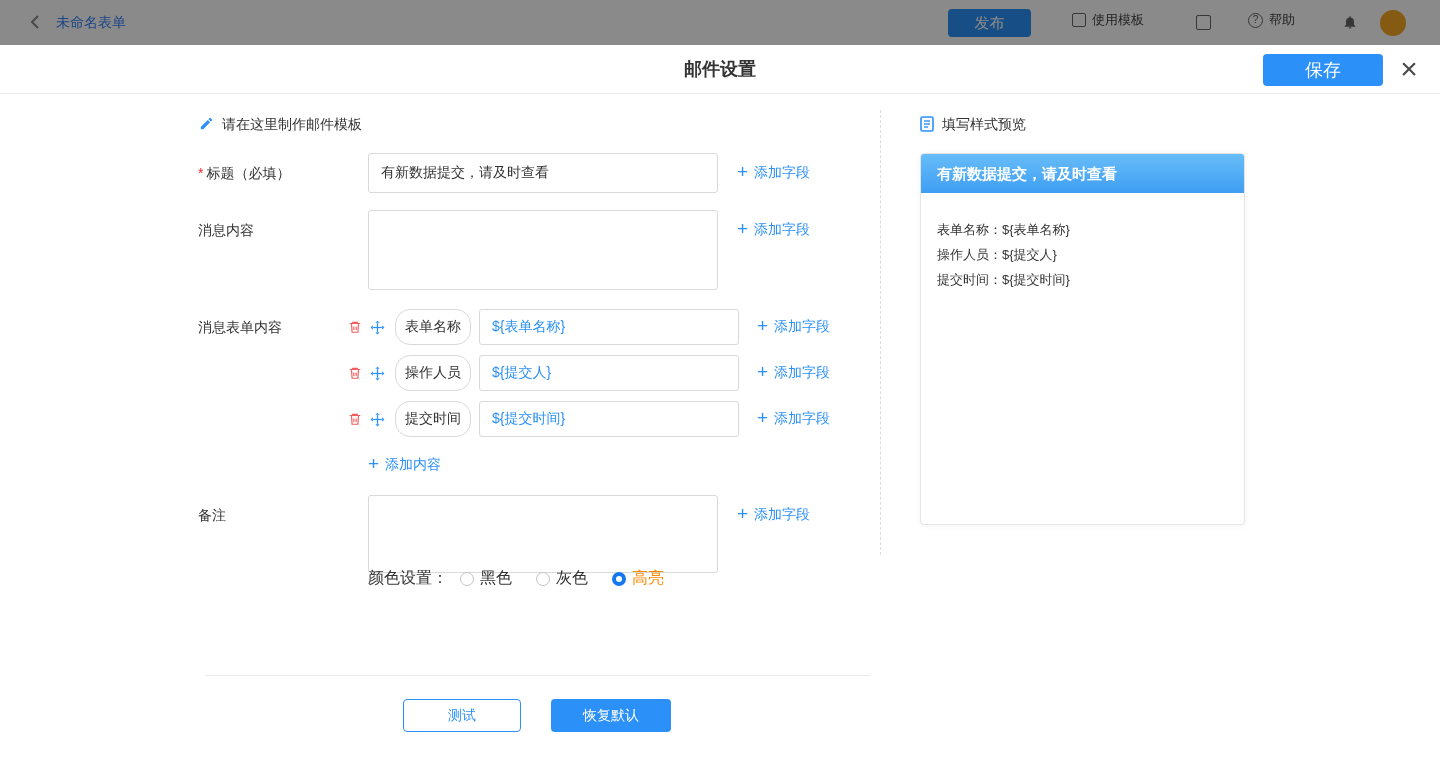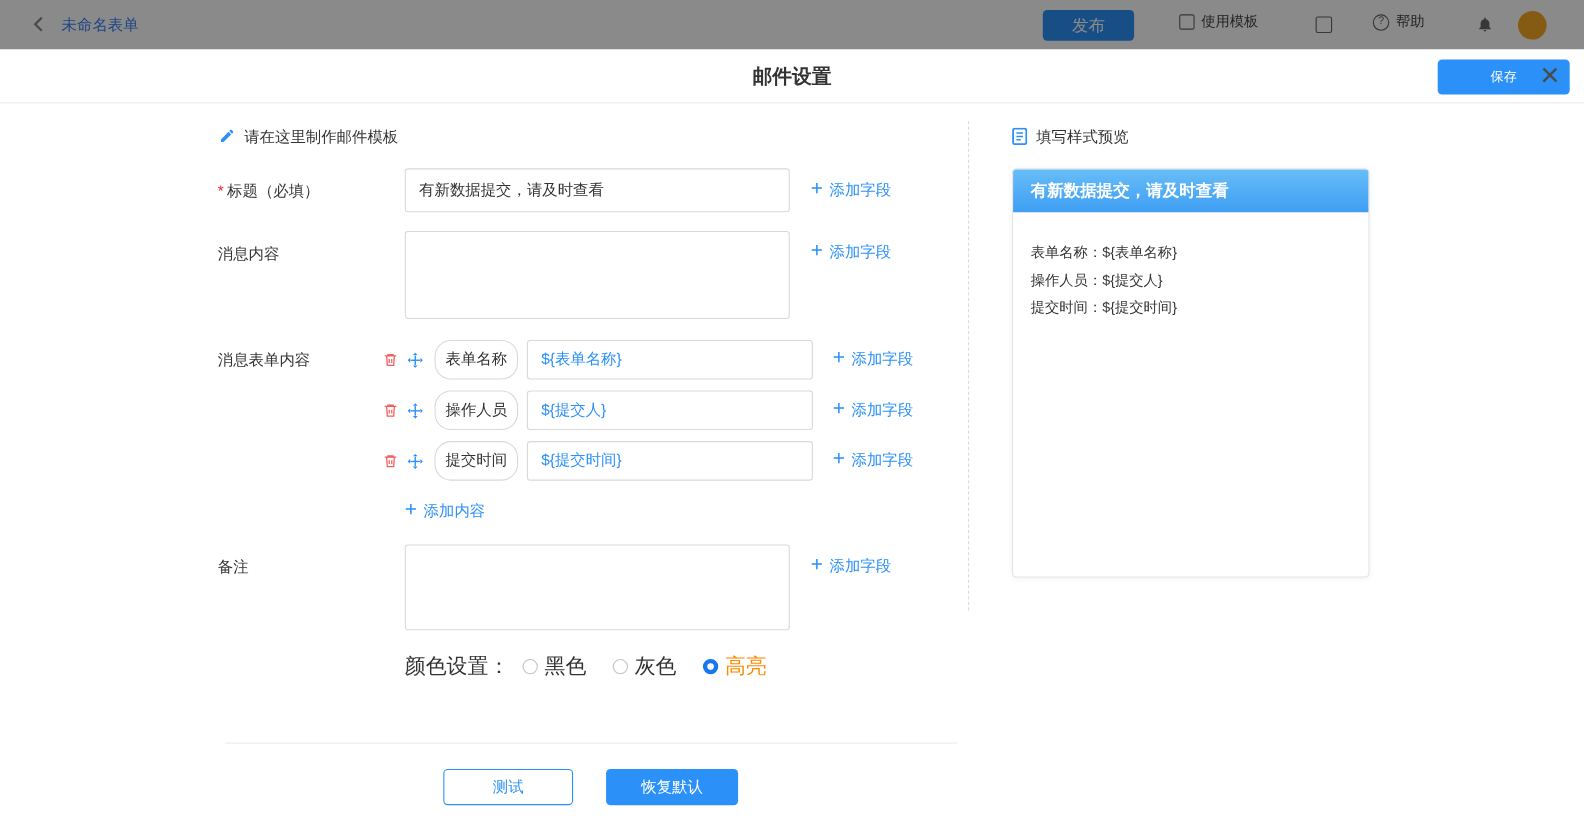--- a/index.html
+++ b/index.html
@@ -24,22 +24,22 @@
     text-align:center; color:#666; display:inline-block; }
   .tb-panel { position:absolute; left:1196px; top:15px; width:15px; height:15px; border:1.5px solid #666; border-radius:2px; cursor:pointer; }
   .tb-bell { position:absolute; left:1342px; top:14px; cursor:pointer; }
   .tb-avatar { position:absolute; left:1380px; top:10px; width:26px; height:26px; border-radius:50%; background:#f5a623; cursor:pointer; }
 
   
   .modal { position:absolute; top:45px; left:0; width:1440px; height:532px; background:#fff; z-index:10; }
   .modal-header { position:relative; height:49px; border-bottom:1px solid #ebebeb; }
   .modal-title { position:absolute; left:0; right:0; top:0; line-height:49px; text-align:center;
     font-size:18px; font-weight:600; color:#333; }
-  .save-btn { position:absolute; left:1307px; top:9px; width:120px; height:32px;
-    background:var(--primary,#2b90f7); color:#fff; border:none; border-radius:4px; font-size:12px; cursor:pointer; }
+  .save-btn { position:absolute; left:1263px; top:9px; width:120px; height:32px;
+    background:var(--primary,#2b90f7); color:#fff; border:none; border-radius:4px; font-size:18px; cursor:pointer; }
   .close-icon { position:absolute; left:1392px; top:7px; width:34px; height:34px; line-height:34px;
     text-align:center; font-size:30px; font-weight:300; color:#4a4a4a; cursor:pointer; }
 
   .modal-body { position:relative; height:663px; }
 
   
   .hint-row { position:absolute; left:199px; top:22px; height:18px; display:flex; align-items:center; gap:8px;
     font-size:14px; color:#333; }
   .field-label { position:absolute; left:198px; height:40px; line-height:40px; font-size:14px; color:#333; }
   .req { color:#f5222d; margin-right:3px; }
@@ -67,21 +67,21 @@
   .icon-btn { width:16px; height:36px; display:flex; align-items:center; justify-content:center; cursor:pointer; }
   .trash { margin-right:6px; }
   .move { margin-right:10px; }
   .key-input { width:76px; height:36px; margin-right:8px; text-align:center; border:1px solid #d9d9d9;
     border-radius:15px; font-size:14px; color:#333; font-family:inherit; outline:none; }
   .val-input { width:260px; height:36px; margin-right:18px; padding:0 12px; border:1px solid #d9d9d9;
     border-radius:3px; font-size:14px; color:var(--primary,#2b90f7); font-family:inherit; outline:none; }
 
   .add-content { position:absolute; left:368px; top:361px; height:20px; }
 
-  .color-row { position:absolute; left:368px; top:499px; height:16px; display:flex; align-items:flex-start; font-size:19px; }
+  .color-row { position:absolute; left:368px; top:479px; height:16px; display:flex; align-items:flex-end; font-size:16px; }
   .color-label { margin-right:12px; color:#333; }
   .radio-opt { display:flex; align-items:center; margin-right:24px; cursor:pointer; }
   .radio { width:14px; height:14px; border-radius:50%; border:1px solid #c4c4c4; background:#fff; margin-right:6px; }
   .radio.selected { border:4px solid #1677f0; }
   .opt-label { color:#333; }
   .opt-label.highlight { color:var(--highlight,#ff8a00); }
 
   .hr { position:absolute; left:205px; top:581px; width:665px; border-top:1px solid #ebebeb; }
   .test-btn { position:absolute; left:403px; top:605px; width:118px; height:33px; background:#fff;
     border:1px solid var(--primary,#2b90f7); color:var(--primary,#2b90f7); border-radius:4px; font-size:14px; cursor:pointer; }

